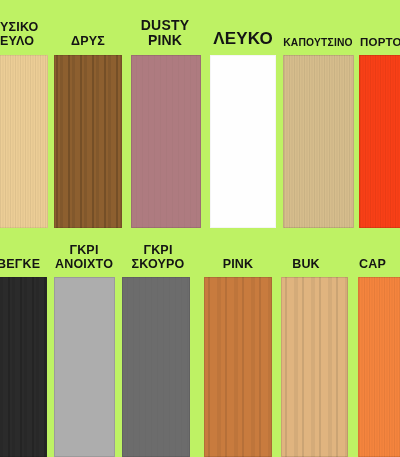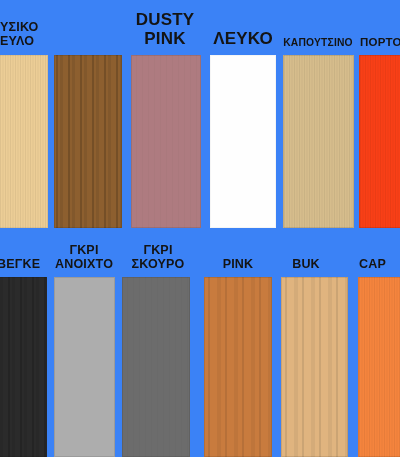--- a/index.html
+++ b/index.html
@@ -12,21 +12,21 @@
     height: 457px;
     position: relative;
     overflow: hidden;
     font-family: "Liberation Sans", sans-serif;
     -webkit-font-smoothing: antialiased;
   }
 
   .chart {
     position: absolute;
     inset: 0;
-    background: #3b82f6;
+    background: #bef264;
   }
 
   
   .swatch-col {
     position: absolute;
     box-sizing: border-box;
   }
 
   .swatch-label {
     position: absolute;
@@ -142,30 +142,33 @@
 ΕΥΛΟ</div>
   </div>
   <div class="swatch-col" style="left:-6px; top:55px; width:54px; height:173px;">
     <div class="swatch-sample">
       <div class="swatch-fill" style="background:#eccd96;"></div>
       <div class="grain grain-fine"></div>
       <div class="swatch-outline hairline"></div>
     </div>
   </div>
 
+  <div class="swatch-col" style="left:54px; top:22px; width:68px; height:26px;">
+    <div class="swatch-label" style="font-size:12.5px;">ΔΡΥΣ</div>
+  </div>
   <div class="swatch-col" style="left:54px; top:55px; width:68px; height:173px;">
     <div class="swatch-sample">
       <div class="swatch-fill" style="background:#8d5f2f;"></div>
       <div class="grain grain-strong"></div>
       <div class="swatch-outline"></div>
     </div>
   </div>
 
   <div class="swatch-col" style="left:128px; top:4px; width:74px; height:44px;">
-    <div class="swatch-label" style="font-size:17px;margin-top:8px;">DUSTY
+    <div class="swatch-label" style="font-size:14px;margin-top:8px;">DUSTY
 PINK</div>
   </div>
   <div class="swatch-col" style="left:131px; top:55px; width:70px; height:173px;">
     <div class="swatch-sample">
       <div class="swatch-fill" style="background:#ae7b80;"></div>
       <div class="grain grain-flat"></div>
       <div class="swatch-outline"></div>
     </div>
   </div>
 

